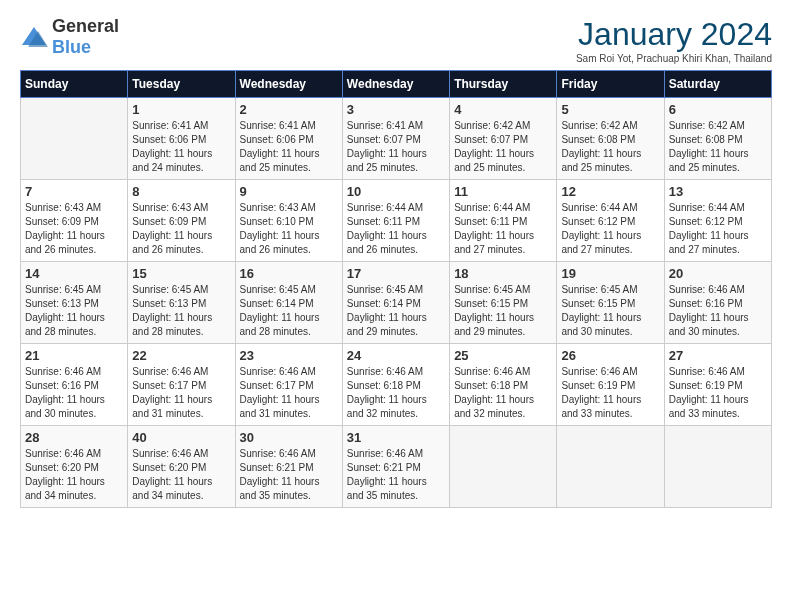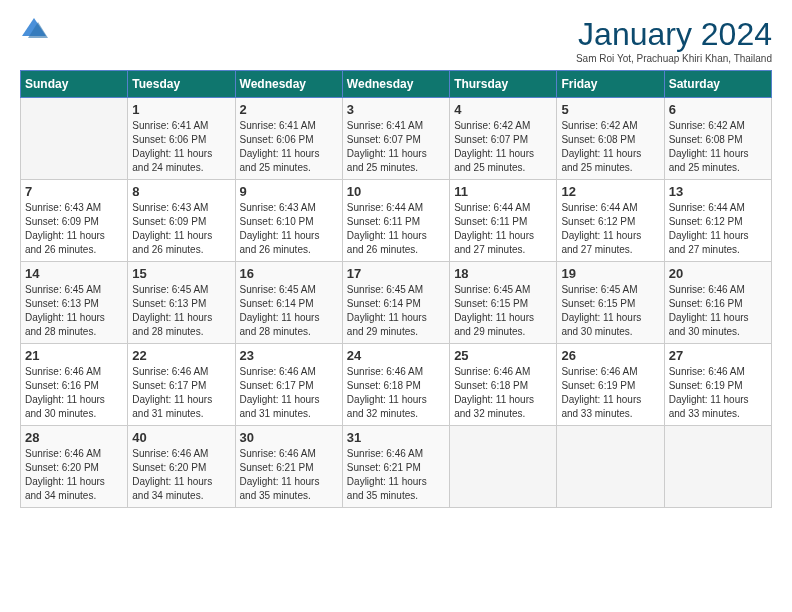--- a/index.html
+++ b/index.html
@@ -46,21 +46,21 @@
     .location-subtitle {
       font-size: 10px;
       color: #444;
     }
     table {
       width: 100%;
       border-collapse: collapse;
       margin-top: 6px;
     }
     thead tr th {
-      background-color: #0f766e;
+      background-color: #0f172a;
       color: #fff;
       font-size: 12px;
       font-weight: bold;
       padding: 6px 4px;
       text-align: left;
       border: 1px solid #5580cc;
     }
     tbody tr td {
       border: 1px solid #ccc;
       vertical-align: top;
@@ -92,20 +92,24 @@
   </style>
 </head>
 <body>
 
 <div class="header-area">
   <div class="logo">
     <svg class="logo-icon" viewBox="0 0 28 24" xmlns="http://www.w3.org/2000/svg">
       <polygon points="14,2 26,20 2,20" fill="#4a90d9"></polygon>
       <polygon points="18,6 28,22 8,22" fill="#2a6faa" opacity="0.6"></polygon>
     </svg>
+    <div>
+      <span class="logo-text-general">General</span><br>
+      <span class="logo-text-blue">Blue</span>
+    </div>
   </div>
   <div class="title-area">
     <div class="month-title">January 2024</div>
     <div class="location-subtitle">Sam Roi Yot, Prachuap Khiri Khan, Thailand</div>
   </div>
 </div>
 
 <table>
   <thead>
     <tr>

